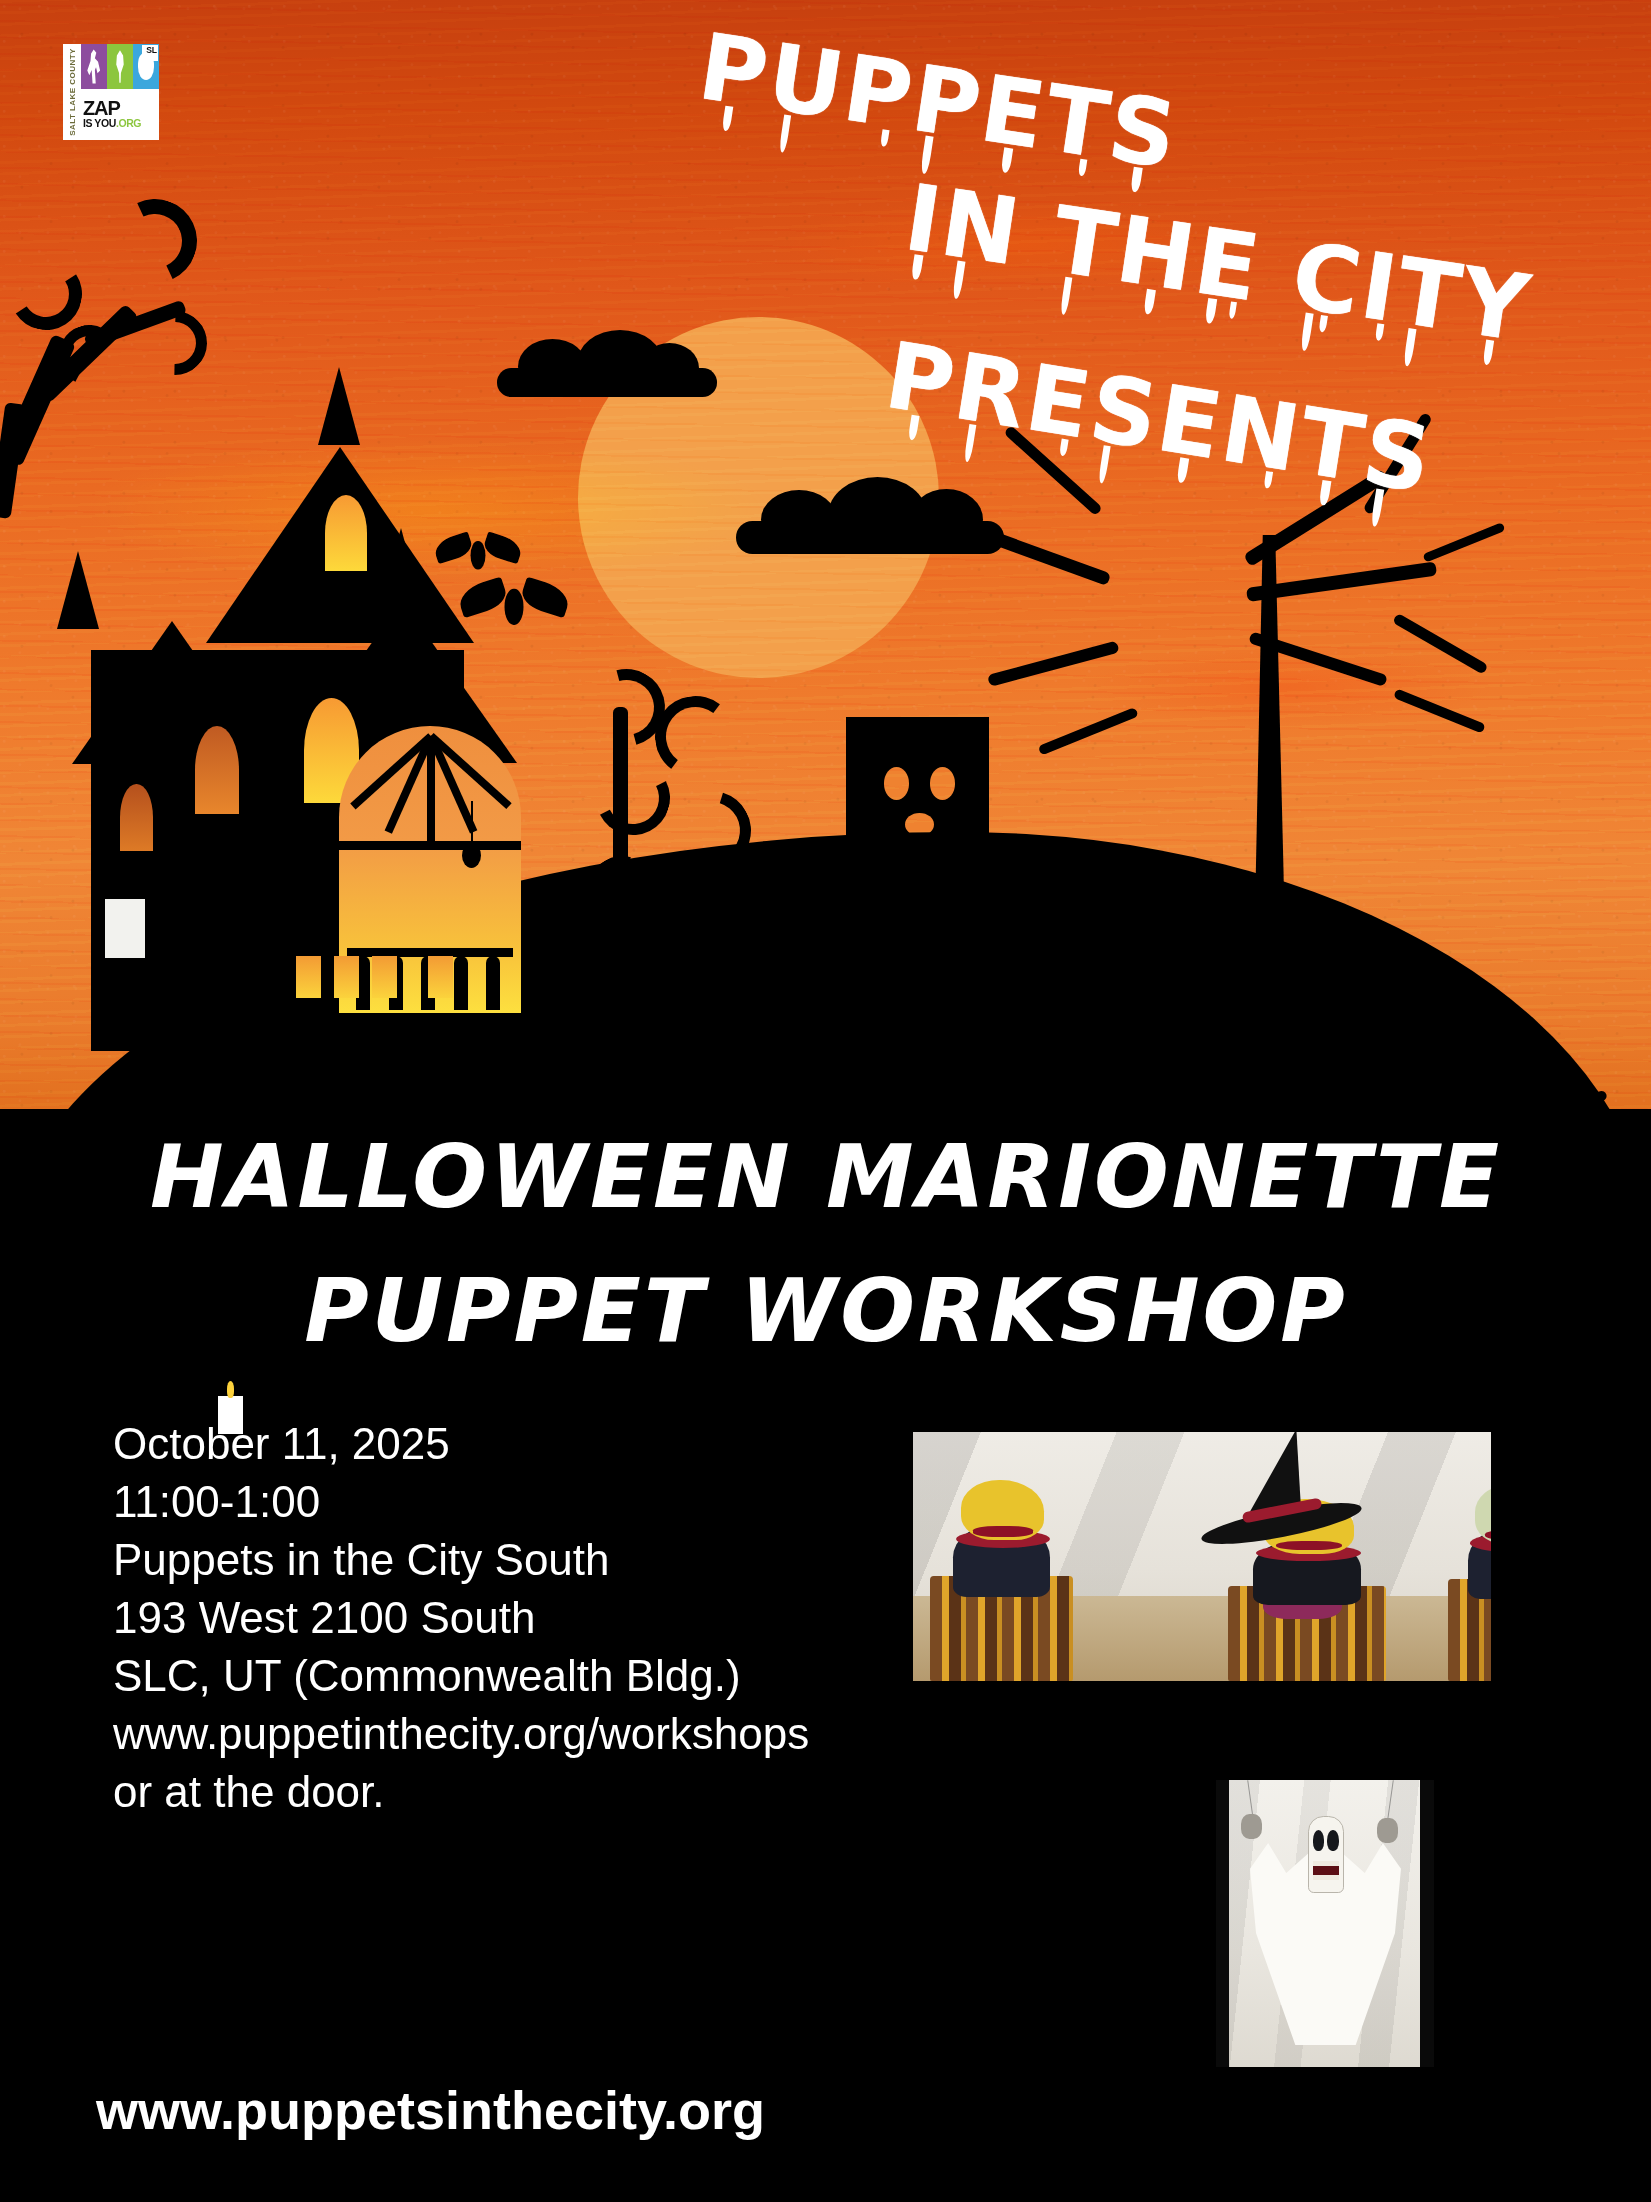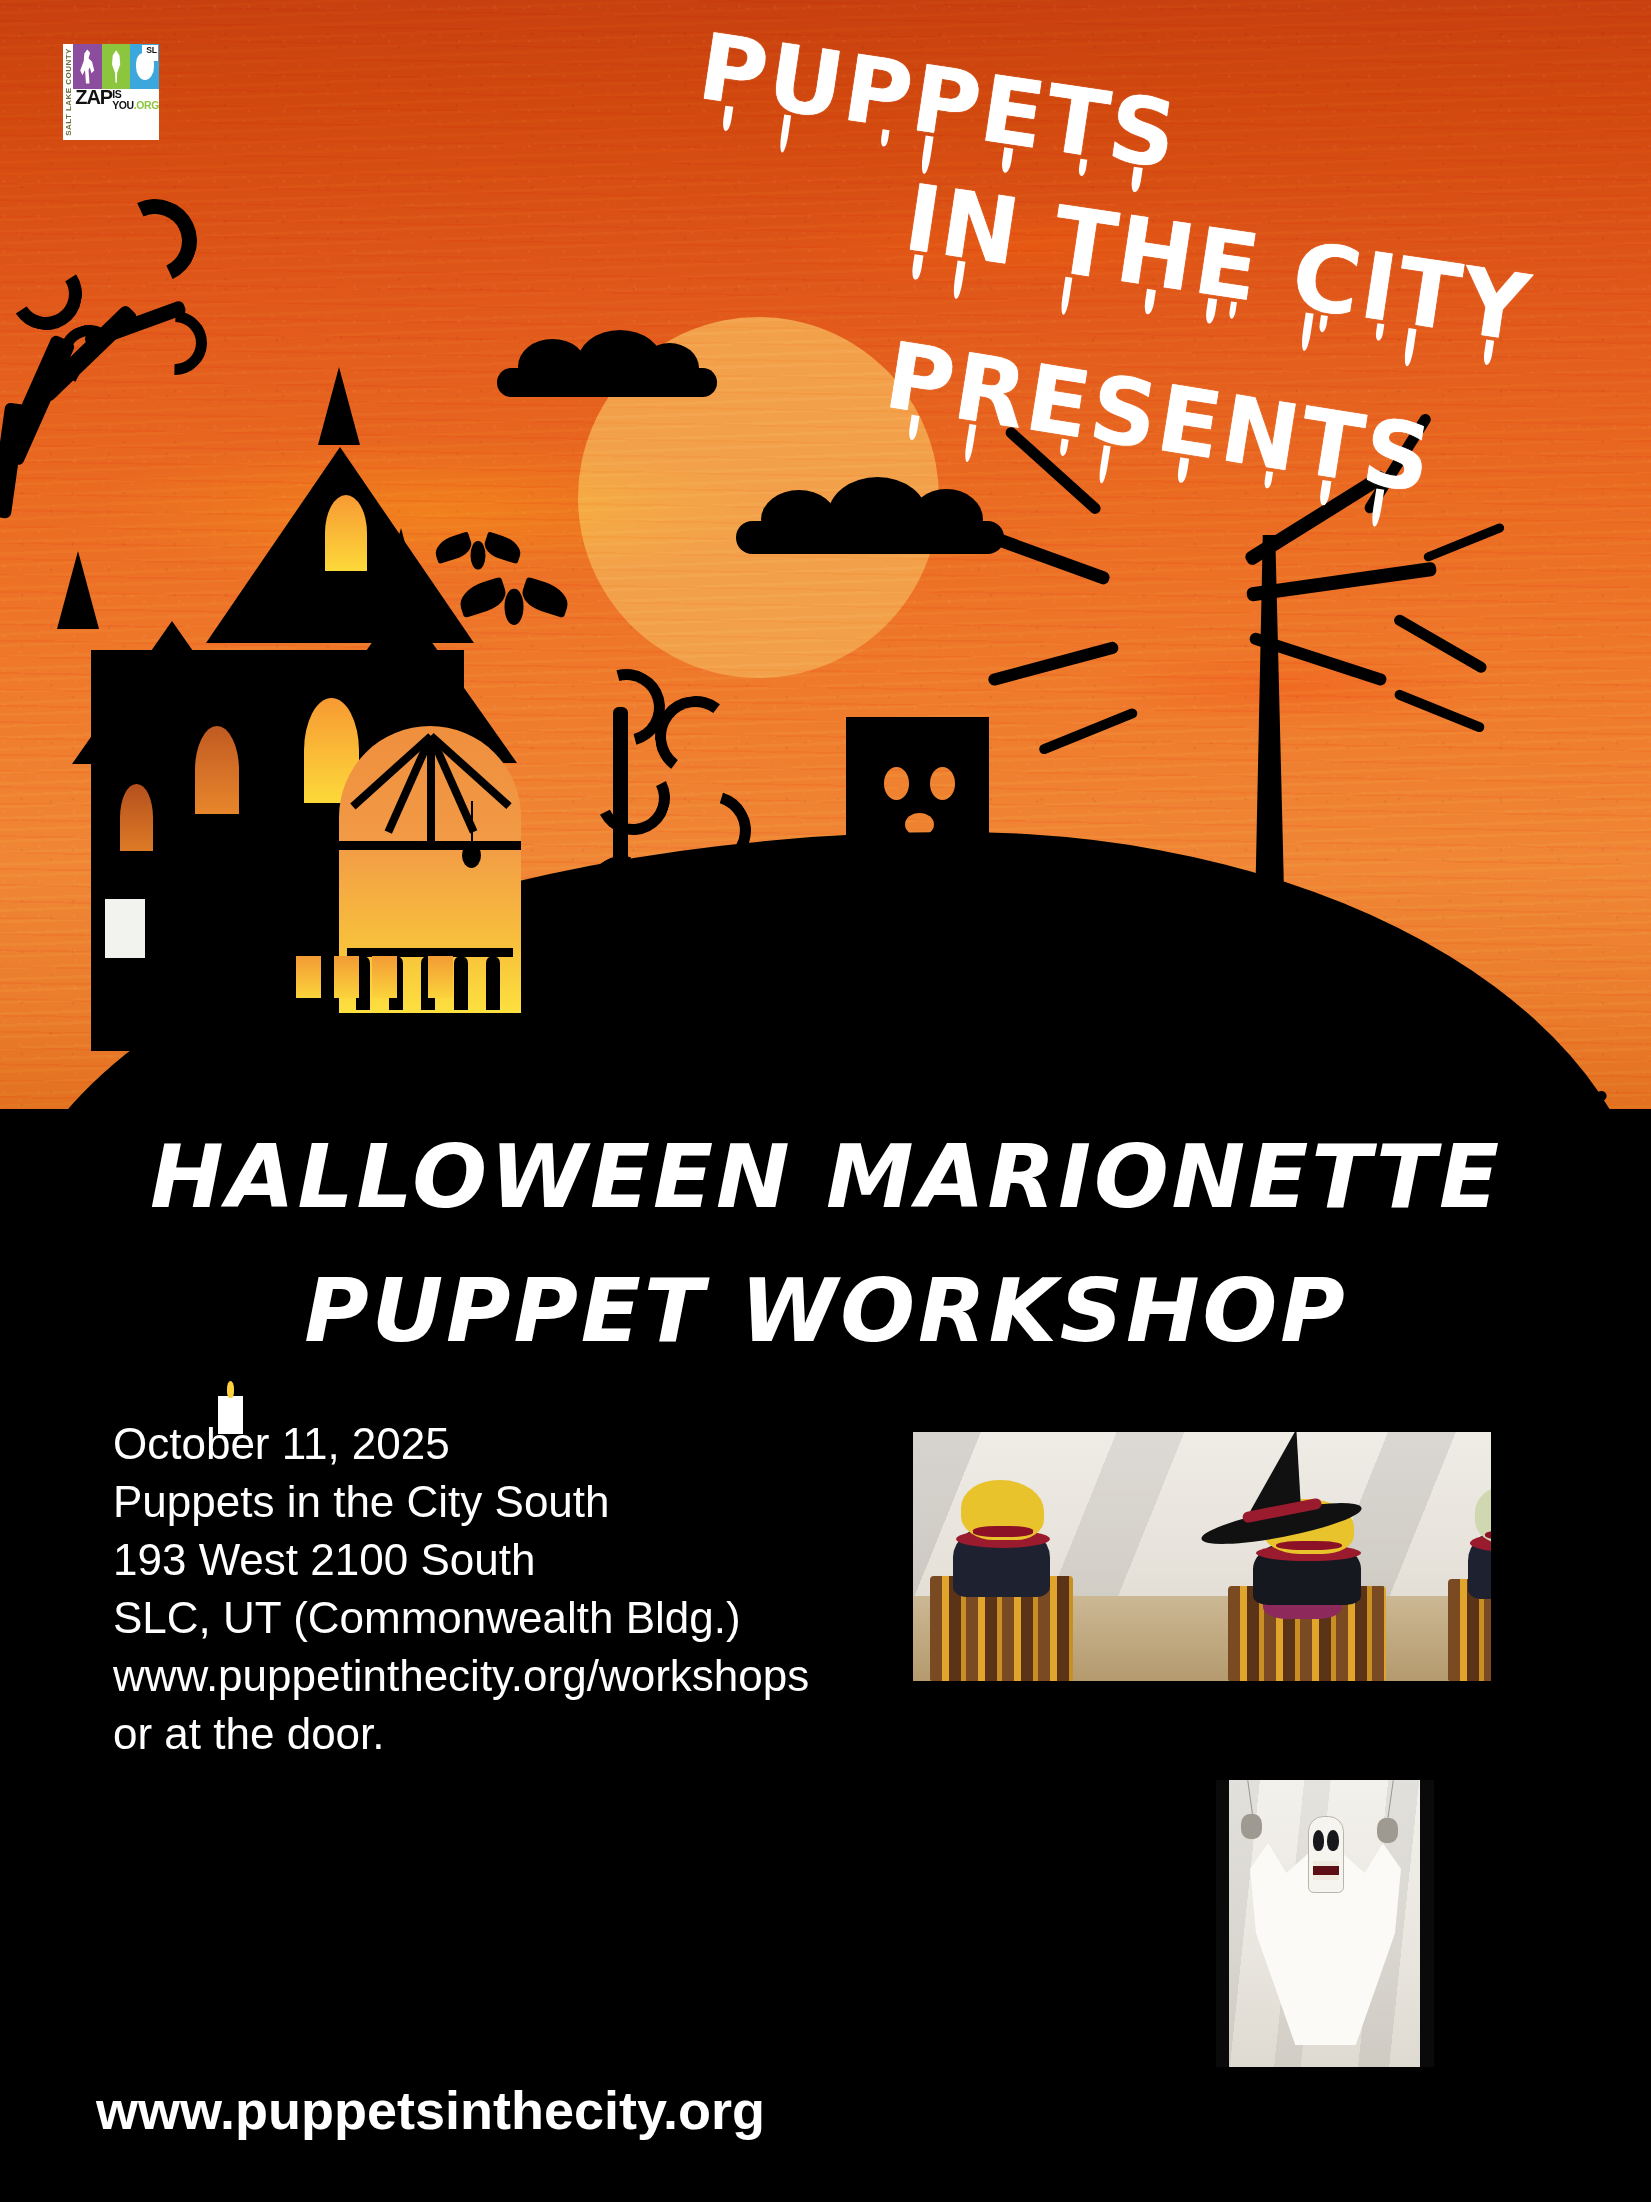--- a/index.html
+++ b/index.html
@@ -152,21 +152,21 @@
     transform:translate(-50%,-50%) rotate(-90deg);
     white-space:nowrap;font-size:8.1px;font-weight:bold;letter-spacing:0.4px;
     color:#6b6b3a;font-family:"Liberation Sans",sans-serif;
   }
   .zap .main{flex:1;display:flex;flex-direction:column;}
   .zap .tiles{display:flex;height:45px;}
   .zap .tile{flex:1;position:relative;}
   .t-purple{background:#8d4d9e;}
   .t-green{background:#8cc63e;}
   .t-blue{background:#3ba7dd;}
-  .zap .word{flex:1;display:flex;flex-direction:row;justify-content:center;padding-left:1.9px;}
+  .zap .word{flex:1;display:flex;flex-direction:column;justify-content:center;padding-left:1.9px;}
   .zap .zaptxt{font-size:20px;font-weight:900;line-height:.88;color:#111;letter-spacing:-1px;}
   .zap .isyou{font-size:10.5px;font-weight:900;line-height:1;color:#111;letter-spacing:-0.4px;}
   .zap .isyou .org{color:#8cc63e;}
   .zap .glyph{position:absolute;background:#fff;}
   .zap .runner{left:22%;top:12%;width:56%;height:76%;background:#fff;
     clip-path:polygon(48% 0,66% 10%,56% 26%,78% 36%,92% 62%,74% 70%,64% 52%,56% 60%,62% 100%,40% 100%,34% 60%,18% 76%,4% 62%,26% 34%,30% 12%);}
   .zap .leaf{left:20%;top:14%;width:60%;height:72%;background:#fff;
     clip-path:polygon(50% 0,70% 16%,74% 44%,56% 70%,54% 100%,46% 100%,44% 70%,26% 44%,30% 16%);}
   .zap .mask{left:18%;top:20%;width:64%;height:60%;background:#fff;border-radius:40% 40% 50% 50%;}
   .zap .slbox{position:absolute;right:1px;top:1px;width:16.3px;height:16.3px;background:#fff;}
@@ -423,20 +423,21 @@
 
   <div class="drip t-line1"><span class="ch">P</span><span class="ch">U</span><span class="ch">P</span><span class="ch">P</span><span class="ch">E</span><span class="ch">T</span><span class="ch">S</span></div>
   <div class="drip t-line2"><span class="ch">I</span><span class="ch">N</span><span class="ch sp" style="--no: 1; position: static;">&nbsp;</span><span class="ch">T</span><span class="ch">H</span><span class="ch">E</span><span class="ch sp" style="--no: 1; position: static;">&nbsp;</span><span class="ch">C</span><span class="ch">I</span><span class="ch">T</span><span class="ch">Y</span></div>
   <div class="drip t-line3"><span class="ch">P</span><span class="ch">R</span><span class="ch">E</span><span class="ch">S</span><span class="ch">E</span><span class="ch">N</span><span class="ch">T</span><span class="ch">S</span></div>
 
   <div class="headline hl1">HALLOWEEN MARIONETTE</div>
   <div class="headline hl2">PUPPET WORKSHOP</div>
 
   <div class="info" id="info-block">
       <div>October 11,  2025</div>
+      <div>11:00-1:00</div>
       <div>Puppets in the City South</div>
       <div>193 West 2100 South</div>
       <div>SLC, UT (Commonwealth Bldg.)</div>
       <div>www.puppetinthecity.org/workshops</div>
       <div>or at the door.</div>
     </div>
 
   <div class="siteurl">www.puppetsinthecity.org</div>
 
   <div class="photo photo-marionettes">

